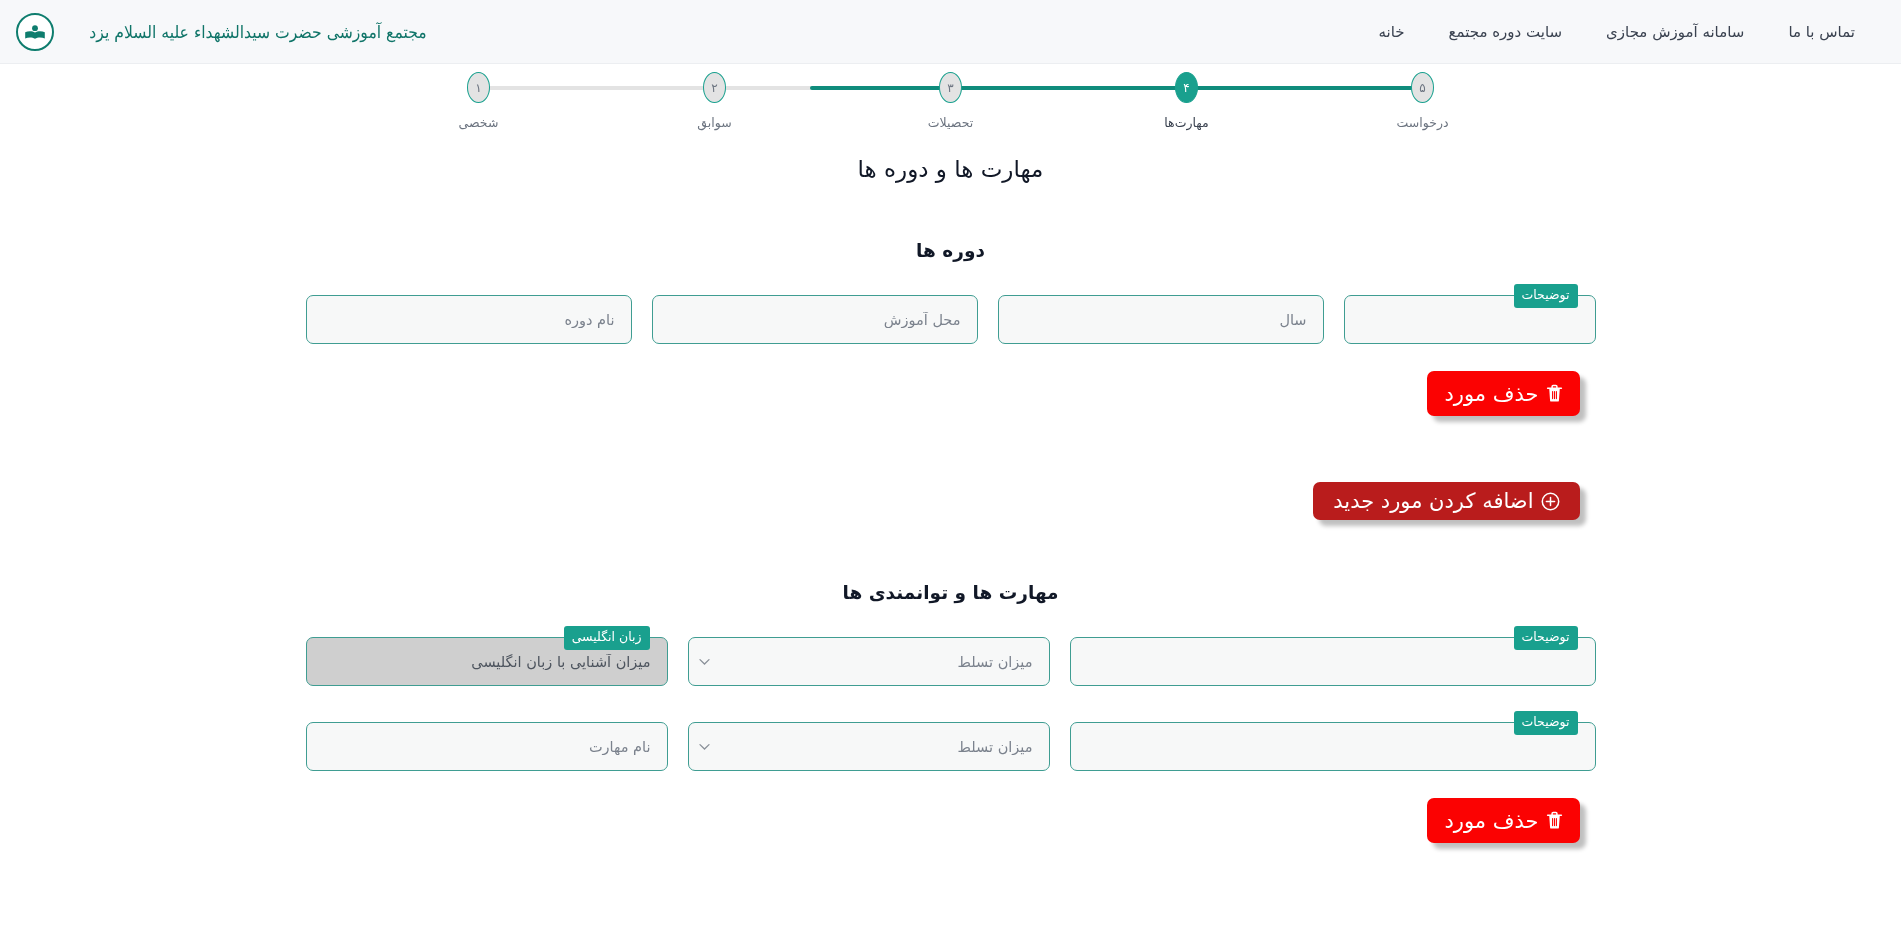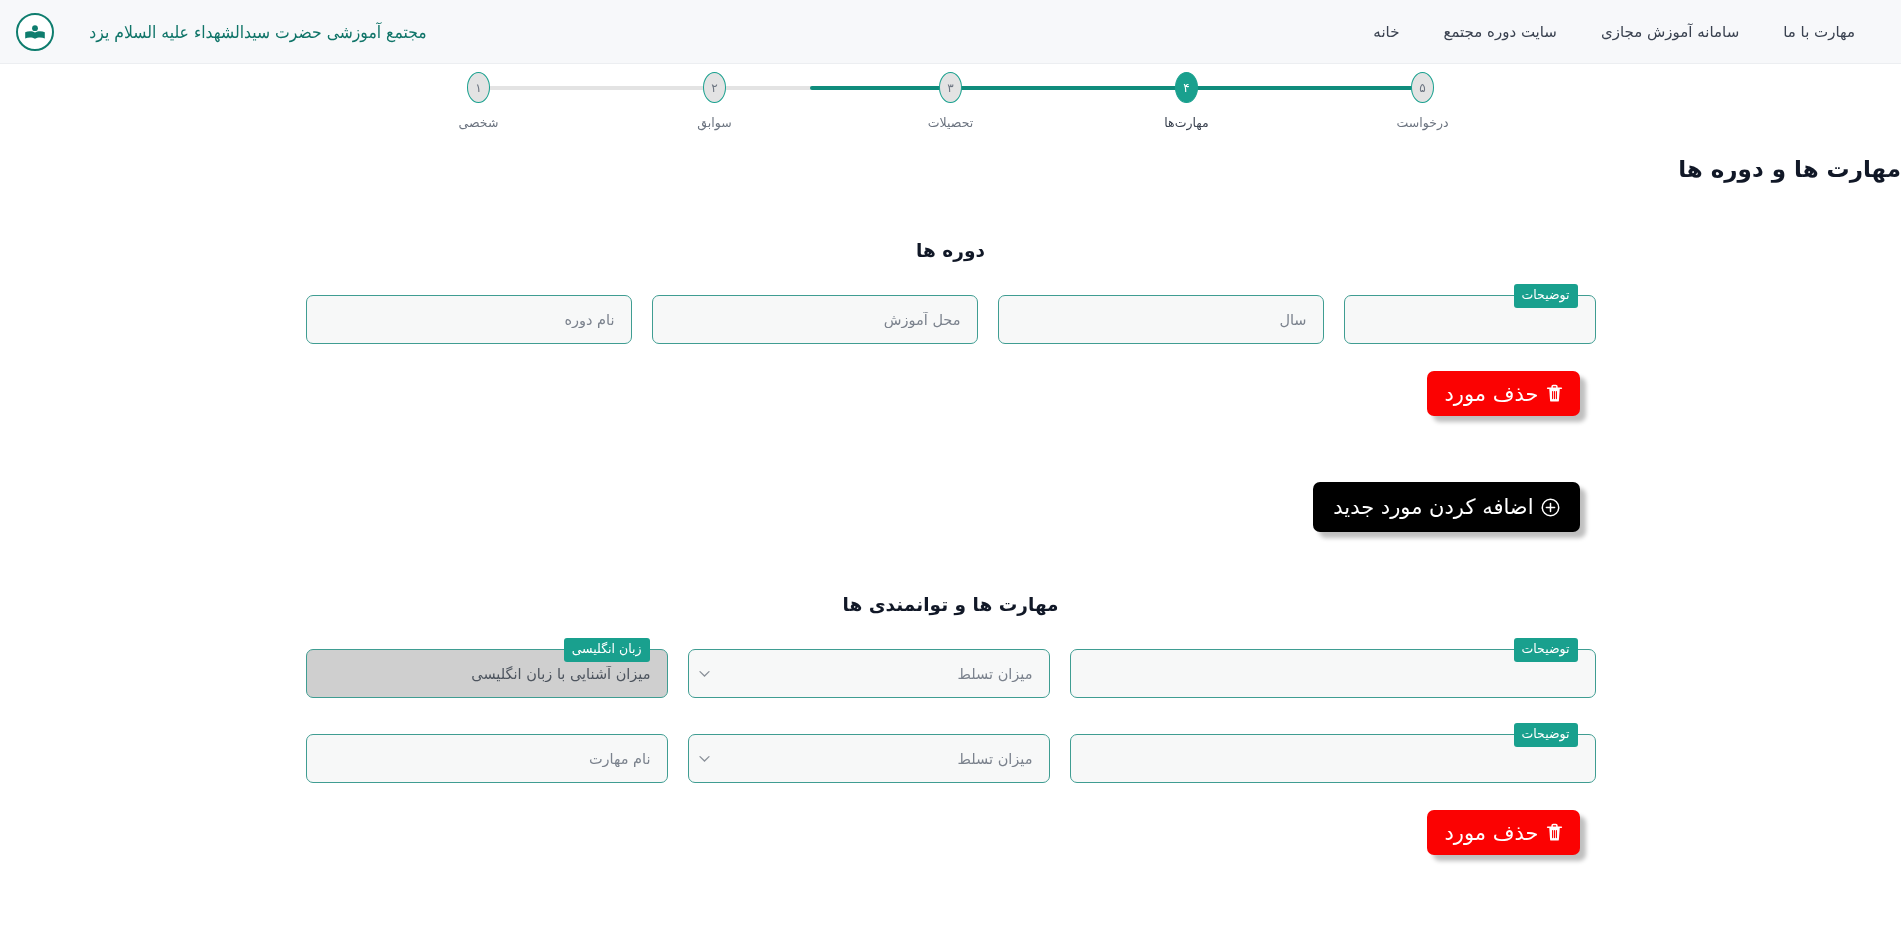--- a/index.html
+++ b/index.html
@@ -129,22 +129,23 @@
   .step-label {
     margin-top: 12px;
     font-size: 12.5px;
     color: #6c7480;
     white-space: nowrap;
   }
   .step.active .step-label { color: #3a4250; }
 
   
   .page-title {
+    text-align: center;
     font-size: 23px;
-    font-weight: bold;
+    font-weight: normal;
     color: #111827;
     margin-top: 22px;
   }
   .section-title {
     text-align: center;
     font-size: 18.5px;
     font-weight: bold;
     color: #111827;
   }
   .courses-title { margin-top: 58px; }
@@ -235,38 +236,38 @@
     box-shadow: 6px 6px 4px rgba(0,0,0,0.25);
     white-space: nowrap;
   }
   .btn svg { display: block; }
   .btn-delete {
     background: #fb0202;
     height: 45px;
     padding: 0 17px;
   }
   .btn-add {
-    background: #000000;
-    height: 50px;
+    background: #b91c1c;
+    height: 38px;
     padding: 0 20px;
   }
 
   .btn-row { margin-top: 27px; padding-right: 16px; }
   .btn-row-add { margin-top: 66px; padding-right: 16px; }
   .skills-row-1 { margin-top: 34px; }
   .skills-row-2 { margin-top: 36px; }
   .btn-row-bottom { margin-top: 27px; padding-right: 16px; }
 </style>
 </head>
 <body>
 
 <div class="navbar">
 
   <div class="nav-links">
-    <a class="nav-link">مهارت با ما</a>
+    <a class="nav-link">تماس با ما</a>
     <a class="nav-link">سامانه آموزش مجازی</a>
     <a class="nav-link">سایت دوره مجتمع</a>
     <a class="nav-link">خانه</a>
   </div>
 
   <div class="brand">
     <span class="brand-script">مجتمع آموزشی حضرت سیدالشهداء علیه السلام یزد</span>
     <span class="brand-mark">
       <svg width="26" height="26" viewBox="0 0 26 26" aria-hidden="true">
         <circle cx="13" cy="9.2" r="2.9" fill="#0f7d6e"></circle>

